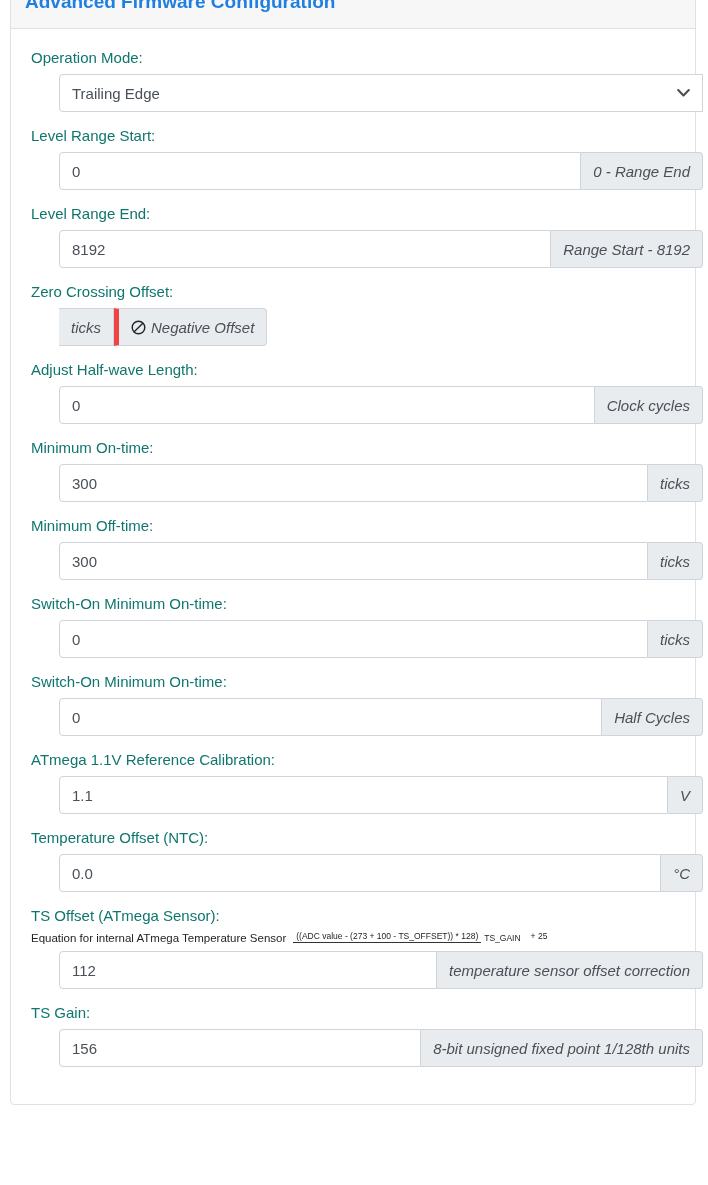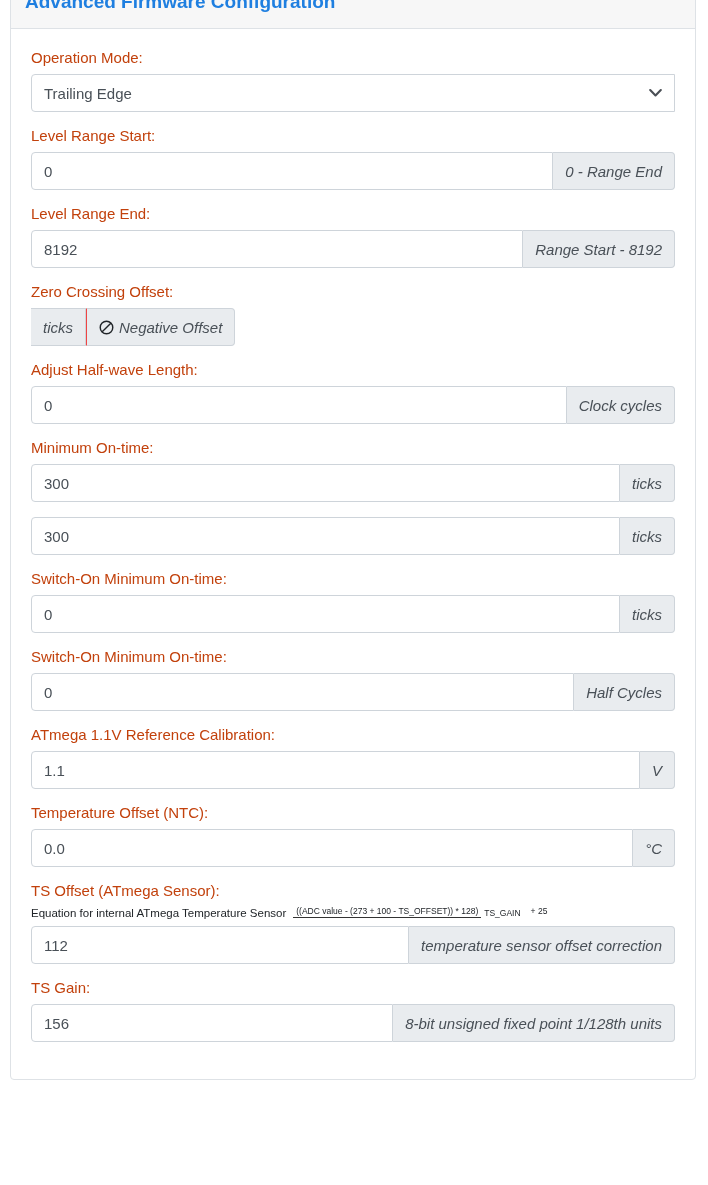--- a/index.html
+++ b/index.html
@@ -44,21 +44,21 @@
     padding: 20px 20px 22px 20px;
     box-sizing: border-box;
   }
   .form-group {
     margin-bottom: 15px;
   }
   .form-label {
     display: block;
     font-size: 15px;
     line-height: 18px;
-    color: #c2410c;
+    color: #0f766e;
     margin: 0 0 7px 0;
   }
   .equation-row {
     display: flex;
     align-items: center;
     gap: 7px;
     margin: -2px 0 6px 0;
     font-size: 11.5px;
     color: #212529;
     line-height: 12px;
@@ -87,20 +87,21 @@
   }
   .equation-tail {
     font-size: 8.5px;
     align-self: flex-end;
     padding-bottom: 3px;
   }
   .input-group {
     display: flex;
     align-items: flex-start;
     width: 100%;
+    margin-left: 28px;
   }
   .form-control {
     flex: 1 1 auto;
     min-width: 0;
     height: 38px;
     padding: 6px 12px;
     font-family: "Liberation Sans", sans-serif;
     font-size: 15px;
     color: #495057;
     background: #ffffff;
@@ -127,21 +128,21 @@
     border-left: 0;
     border-radius: 0 4px 4px 0;
     box-sizing: border-box;
     white-space: nowrap;
     font-style: italic;
   }
   .input-group-text.middle {
     border-radius: 0;
   }
   .input-group-text.joined {
-    border-left: 1px solid #ef4444;
+    border-left: 5px solid #ef4444;
   }
   select.form-control {
     width: 100%;
     border-radius: 4px;
     appearance: none;
     -webkit-appearance: none;
     padding-right: 30px;
     background-image: none;
   }
   .select-wrap {
@@ -224,20 +225,21 @@
       <div class="form-group">
         <label class="form-label">Minimum On-time:</label>
         <div class="input-group">
           <input type="text" class="form-control" value="300" style="">
           <span class="input-group-text">
             <span>ticks</span>
           </span>
         </div>
       </div>
       <div class="form-group">
+        <label class="form-label">Minimum Off-time:</label>
         <div class="input-group">
           <input type="text" class="form-control" value="300" style="">
           <span class="input-group-text">
             <span>ticks</span>
           </span>
         </div>
       </div>
       <div class="form-group">
         <label class="form-label">Switch-On Minimum On-time:</label>
         <div class="input-group">

